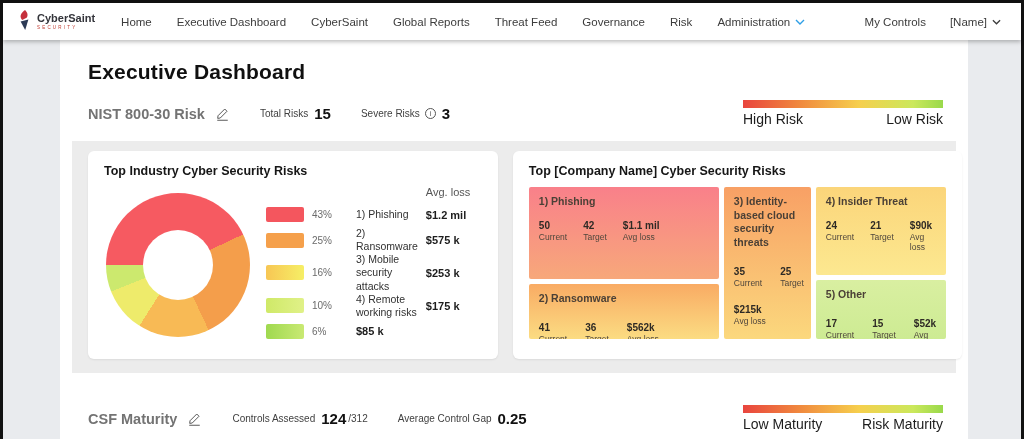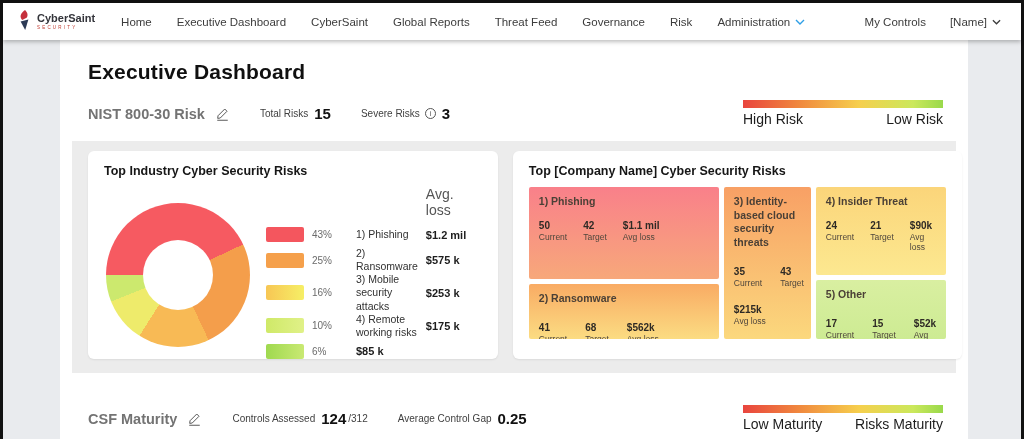--- a/index.html
+++ b/index.html
@@ -64,21 +64,21 @@
     background:conic-gradient(from 270deg,
       #f65a61 0 43%, #f49e4b 43% 68%, #f8ba55 68% 84%,
       #eeeb6b 84% 94%, #cce96e 94% 100%);
     position:relative; cursor:pointer;
   }
   .donut::after {
     content:""; position:absolute; inset:37px; background:#fff; border-radius:50%;
   }
   .legend { flex:1; margin-left:16px; }
   .legend-grid { display:grid; grid-template-columns:38px 36px 1fr 56px; column-gap:8px; align-items:center; }
-  .legend-head { font-size:14px; color:#555; padding-bottom:4px; }
+  .legend-head { font-size:11px; color:#555; padding-bottom:4px; }
   .swatch { width:38px; height:15px; border-radius:2px; margin:5px 0; }
   .sw0 { background:#f4565e; }
   .sw1 { background:#f5a04b; }
   .sw2 { background:linear-gradient(90deg,#f7c654,#f6ef66); }
   .sw3 { background:linear-gradient(90deg,#cfe968,#e0f188); }
   .sw4 { background:linear-gradient(90deg,#9fd94f,#c9e973); }
   .legend-pct { font-size:10px; color:#6b6b6b; }
   .legend-name { font-size:10.5px; color:#313131; line-height:1.25; }
   .legend-val { font-size:11px; font-weight:bold; color:#1d1d1d; }
 
@@ -237,41 +237,41 @@
                 </div>
               </div>
               <div class="block bk-ransomware">
                 <div class="bk-title">2) Ransomware</div>
                 <div class="bk-stats tight">
                   <div>
                     <div class="stat-val">41</div>
                     <div class="stat-lbl">Current</div>
                   </div>
                   <div>
-                    <div class="stat-val">68</div>
+                    <div class="stat-val">36</div>
                     <div class="stat-lbl">Target</div>
                   </div>
                   <div>
                     <div class="stat-val">$562k</div>
                     <div class="stat-lbl">Avg loss</div>
                   </div>
                 </div>
               </div>
             </div>
 
             <div class="tm-col tm-col2">
               <div class="block bk-identity">
                 <div class="bk-title">3) Identity-based cloud security threats</div>
                 <div class="bk-stats tight">
                   <div>
                     <div class="stat-val">35</div>
                     <div class="stat-lbl">Current</div>
                   </div>
                   <div>
-                    <div class="stat-val">43</div>
+                    <div class="stat-val">25</div>
                     <div class="stat-lbl">Target</div>
                   </div>
                 </div>
                 <div class="bk-stats tight">
                   <div>
                     <div class="stat-val">$215k</div>
                     <div class="stat-lbl">Avg loss</div>
                   </div>
                 </div>
               </div>
@@ -328,21 +328,21 @@
         </span>
         <span class="metric-label">Controls Assessed</span>
         <span class="metric-value">124</span>
         <span class="metric-frac">/312</span>
         <span class="metric-label">Average Control Gap</span>
         <span class="metric-value">0.25</span>
         <div class="scale">
           <div class="scale-bar"></div>
           <div class="scale-labels">
             <span>Low Maturity</span>
-            <span>Risks Maturity</span>
+            <span>Risk Maturity</span>
           </div>
         </div>
       </div>
 
       <div class="bottom-strip" style="margin-top:14px;"></div>
 
     </div>
   </div>
 </div>
 

